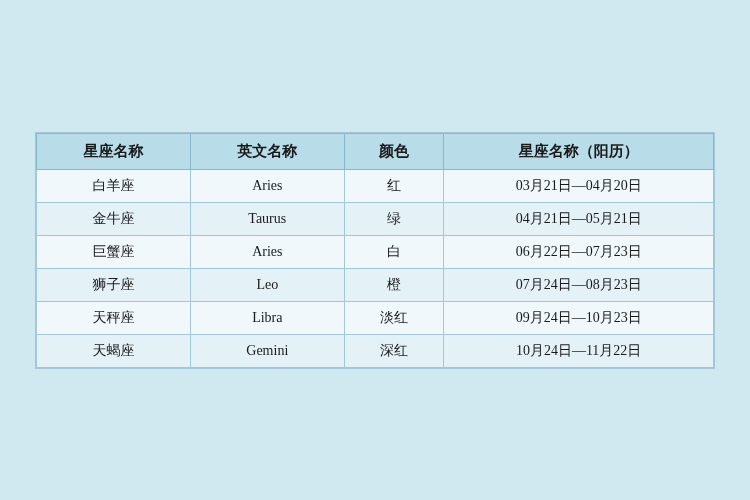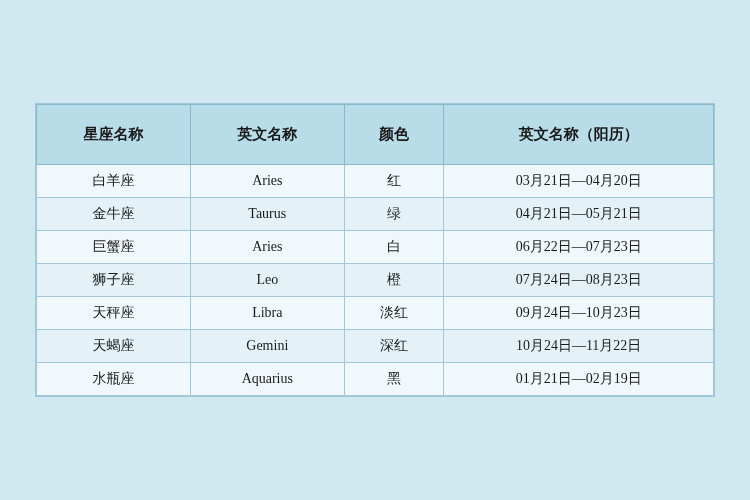--- a/index.html
+++ b/index.html
@@ -23,21 +23,21 @@
     }
     table {
       width: 100%;
       border-collapse: collapse;
     }
     thead tr {
       background-color: #b8dce8;
     }
     thead th {
       border: 1px solid #88b8cc;
-      padding: 20px 12px;
+      padding: 8px 12px;
       text-align: center;
       font-size: 15px;
       font-weight: bold;
       color: #1a1a1a;
     }
     tbody tr {
       background-color: #f0f8fc;
     }
     tbody tr:nth-child(even) {
       background-color: #e4f2f8;
@@ -53,21 +53,21 @@
 </head>
 <body>
 
 <div class="table-container">
   <table>
     <thead>
       <tr>
         <th>星座名称</th>
         <th>英文名称</th>
         <th>颜色</th>
-        <th>英文名称（阳历）</th>
+        <th>星座名称（阳历）</th>
       </tr>
     </thead>
     <tbody id="table-body">
     <tr>
           <td>白羊座</td>
           <td>Aries</td>
           <td>红</td>
           <td>03月21日—04月20日</td>
         </tr>
         <tr>
@@ -93,21 +93,15 @@
           <td>Libra</td>
           <td>淡红</td>
           <td>09月24日—10月23日</td>
         </tr>
         <tr>
           <td>天蝎座</td>
           <td>Gemini</td>
           <td>深红</td>
           <td>10月24日—11月22日</td>
         </tr>
-        <tr>
-          <td>水瓶座</td>
-          <td>Aquarius</td>
-          <td>黑</td>
-          <td>01月21日—02月19日</td>
-        </tr>
       </tbody>
   </table>
 </div>
 
 </body></html>

